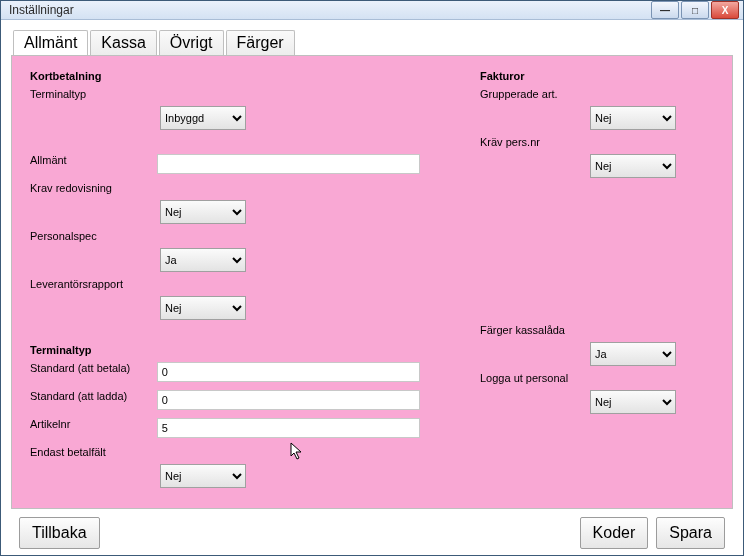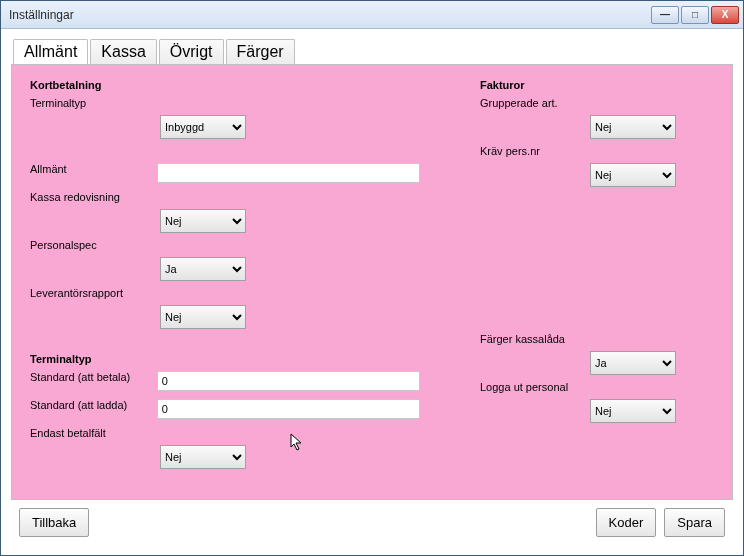--- a/index.html
+++ b/index.html
@@ -119,21 +119,21 @@
       display: flex;
       padding: 8px;
       border-top: none;
       gap: 8px;
       align-items: center;
     }
     .btn {
       border: 1px solid #9c9c9c;
       background: linear-gradient(#fdfdfd,#e6e6e6);
       padding: 6px 12px;
-      font-size: 13px;
+      font-size: 16px;
       min-width: 60px;
       text-align: center;
       cursor: pointer;
       border-radius: 2px;
     }
     .btn.tall { line-height: 12px; padding: 4px 10px; }
     .flexspacer { flex: 1; }
     .cursor-arrow {
       position: absolute;
       left: 278px;
@@ -174,21 +174,21 @@
             </select>
           </div>
 
           <div class="spacer"></div>
 
           <div class="row">
             <label>Allmänt</label>
             <input class="txt wide" type="text" value="" style="">
           </div>
           <div class="row">
-            <label>Kassa redovisning</label>
+            <label>Krav redovisning</label>
             <select class="dd">
               <option>Nej</option>
             </select>
           </div>
           <div class="row">
             <label>Personalspec</label>
             <select class="dd">
               <option>Ja</option>
             </select>
           </div>
@@ -202,20 +202,24 @@
           <div class="spacer"></div>
 
           <div class="section-title">Terminaltyp</div>
           <div class="row">
             <label>Standard (att betala)</label>
             <input class="txt sm" type="text" value="0" style="">
           </div>
           <div class="row">
             <label>Standard (att ladda)</label>
             <input class="txt sm" type="text" value="0" style="">
+          </div>
+          <div class="row">
+            <label>Artikelnr</label>
+            <input class="txt sm" type="text" value="5" style="">
           </div>
           <div class="row">
             <label>Endast betalfält</label>
             <select class="dd">
               <option>Nej</option>
             </select>
           </div>
         </div>
 
         <div class="col right">

